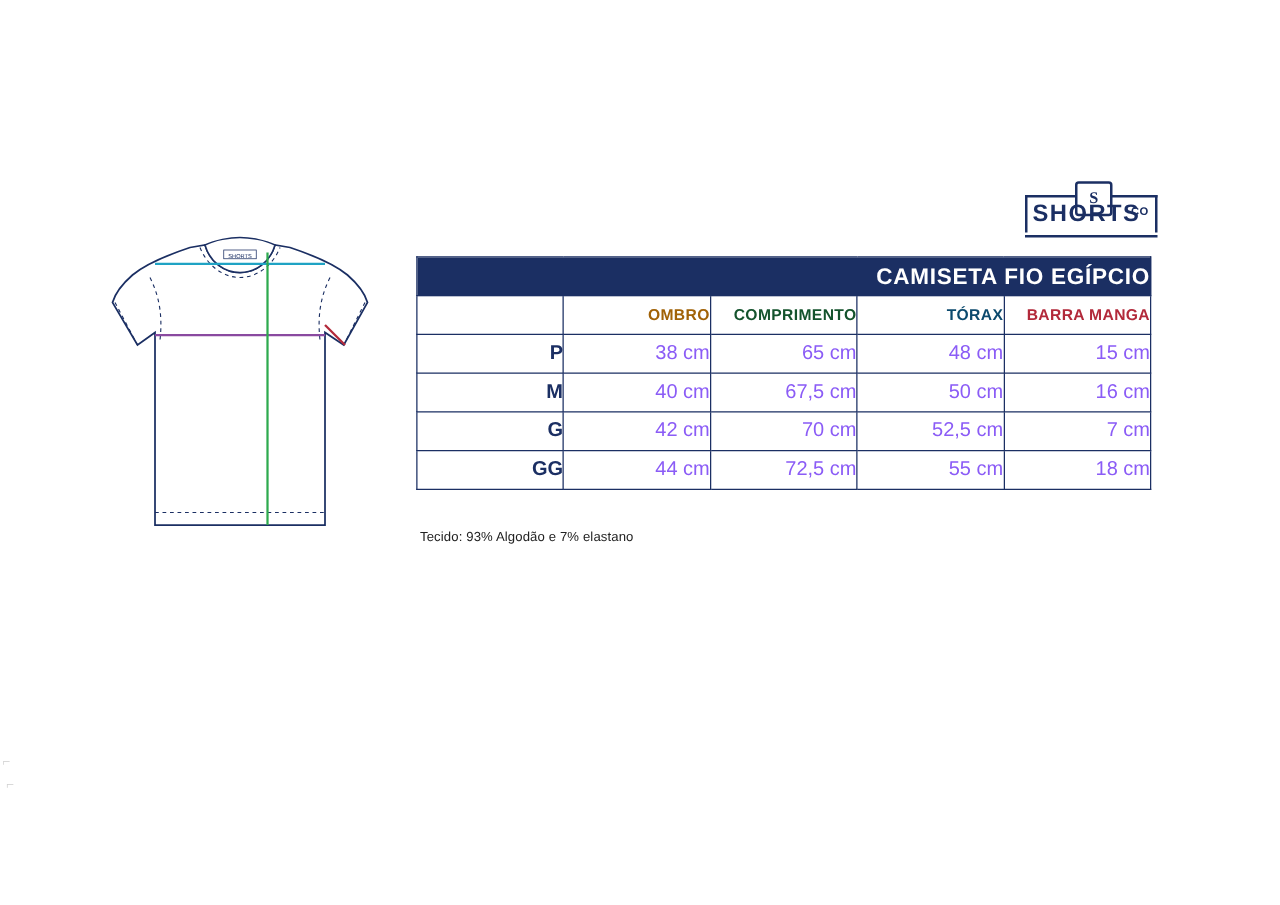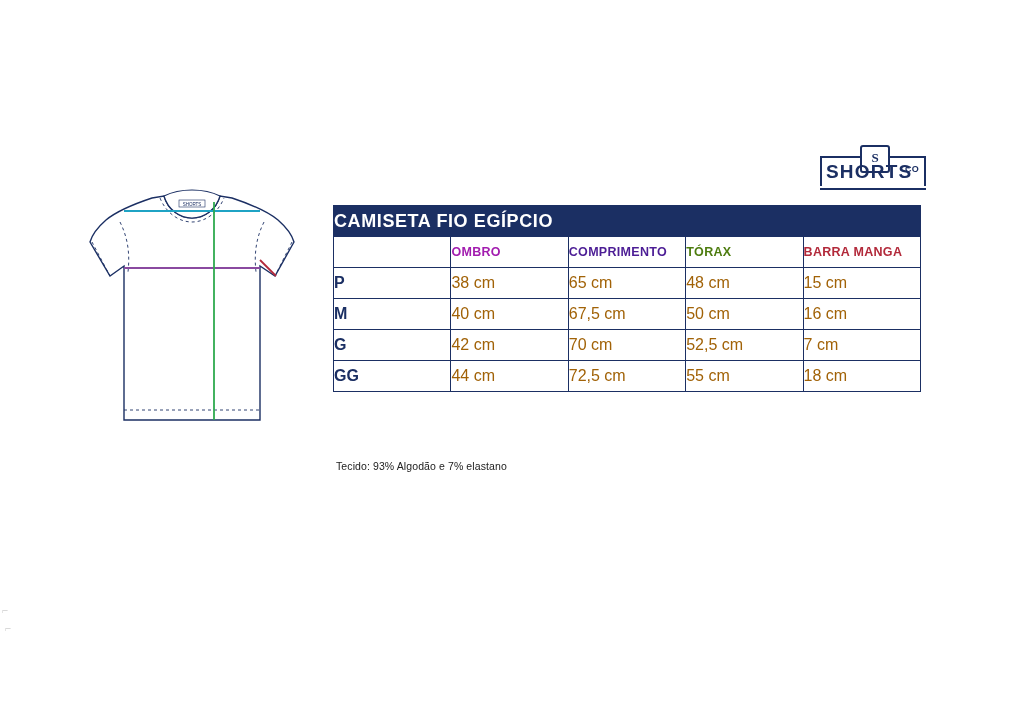--- a/index.html
+++ b/index.html
@@ -108,62 +108,62 @@
     top: 205px;
     width: 588px;
   }
   table.size-table {
     border-collapse: collapse;
     width: 588px;
     table-layout: fixed;
   }
   table.size-table td, table.size-table th {
     border: 1px solid #1b2f63;
-    text-align: left;
+    text-align: right;
     padding: 0;
     height: 30px;
   }
   .title-row td {
     background: #1b2f63;
     color: #ffffff;
     font-weight: bold;
     font-size: 18px;
     letter-spacing: .6px;
     height: 38px;
     border: 1px solid #1b2f63;
   }
   .head-row th {
     font-size: 12.5px;
     font-weight: bold;
     letter-spacing: .3px;
     height: 31px;
     background: #ffffff;
   }
   .head-row th.blank { border: 1px solid #1b2f63; }
-  .col-ombro { color: #a21caf; }
-  .col-comp  { color: #4c1d95; }
-  .col-torax { color: #4d7c0f; }
+  .col-ombro { color: #a16207; }
+  .col-comp  { color: #14532d; }
+  .col-torax { color: #0c4a6e; }
   .col-manga { color: #b2293a; margin-left: 48px; }
 
   .data-row td {
     font-size: 16px;
-    color: #a16207;
+    color: #8b5cf6;
     height: 30.5px;
     font-family: "Liberation Sans", sans-serif;
   }
   .data-row td.size-label {
     font-weight: bold;
     color: #1b2f63;
     font-size: 16px;
   }
 
   #fabric-note {
     position: absolute;
     left: 336px;
-    top: 460px;
+    top: 424px;
     font-size: 10.5px;
     color: #222222;
     letter-spacing: .1px;
   }
 </style>
 </head>
 <body>
 
 <div id="page">
 

